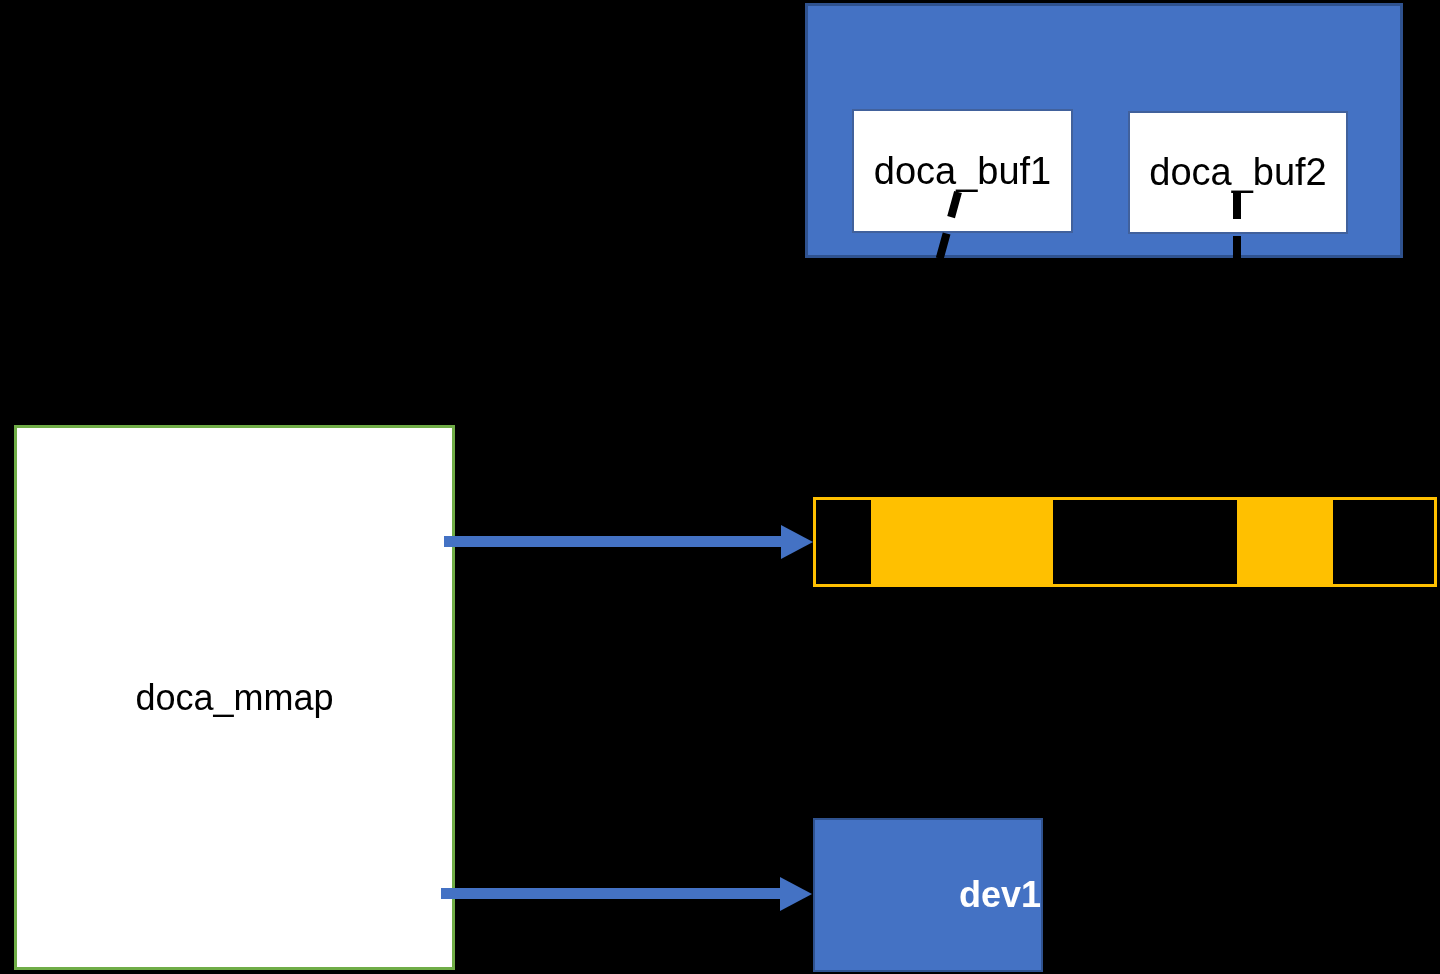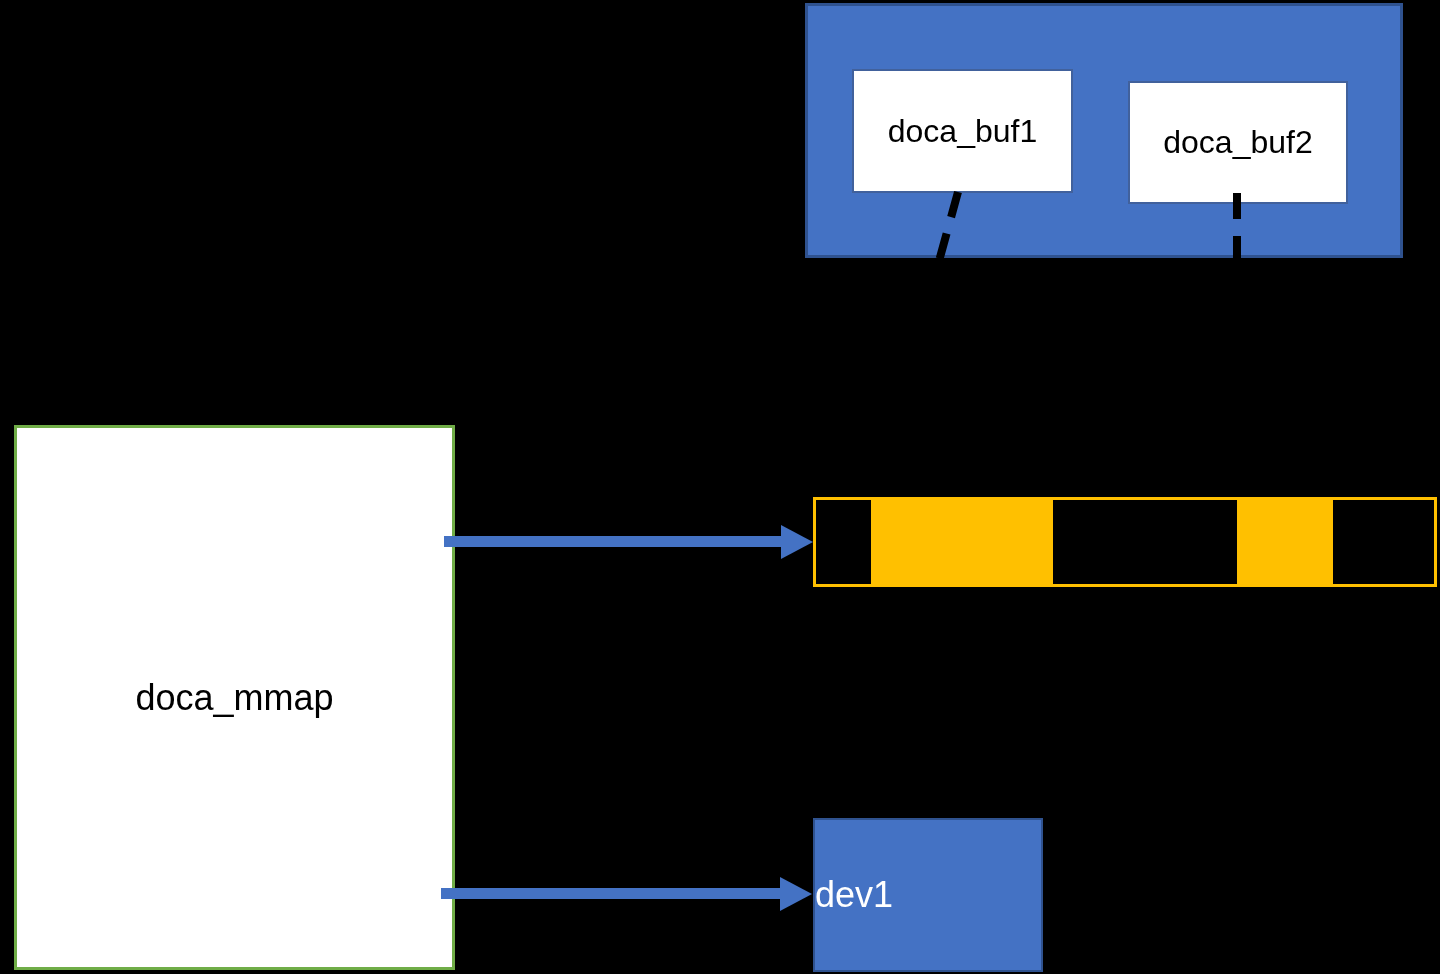--- a/index.html
+++ b/index.html
@@ -28,25 +28,26 @@
     box-sizing: border-box;
   }
   .buf-box {
     position: absolute;
     background: var(--white-fill, #FFFFFF);
     border: 2px solid #41619C;
     box-sizing: border-box;
     display: flex;
     align-items: center;
     justify-content: center;
-    font-size: 32px;
+    font-size: 38px;
     color: #000;
+    margin-top: 40px;
   }
   .buf-box.buf1 { left: 44px;  top: 63px; width: 221px; height: 124px; }
-  .buf-box.buf2 { left: 320px; top: 75px; width: 220px; height: 123px; }
+  .buf-box.buf2 { left: 320px; top: 65px; width: 220px; height: 123px; }
 
   
   .mmap-box {
     position: absolute;
     left: 14px;
     top: 425px;
     width: 441px;
     height: 545px;
     background: var(--white-fill, #FFFFFF);
     border: 3px solid var(--green-border, #70AD47);
@@ -78,23 +79,24 @@
   .dev-box {
     position: absolute;
     top: 818px;
     width: 230px;
     height: 154px;
     background: var(--blue-fill, #4472C4);
     border: 2px solid var(--blue-border, #2F528F);
     box-sizing: border-box;
     display: flex;
     align-items: center;
-    justify-content: flex-start;
+    justify-content: flex-end;
     font-size: 36px;
     color: var(--white-fill, #FFFFFF);
+    font-weight: bold;
   }
   .dev-box.dev1 { left: 813px; }
   .dev-box.dev2 { left: 1043px; }
 
   
   .overlay {
     position: absolute;
     left: 0;
     top: 0;
     width: 1440px;

